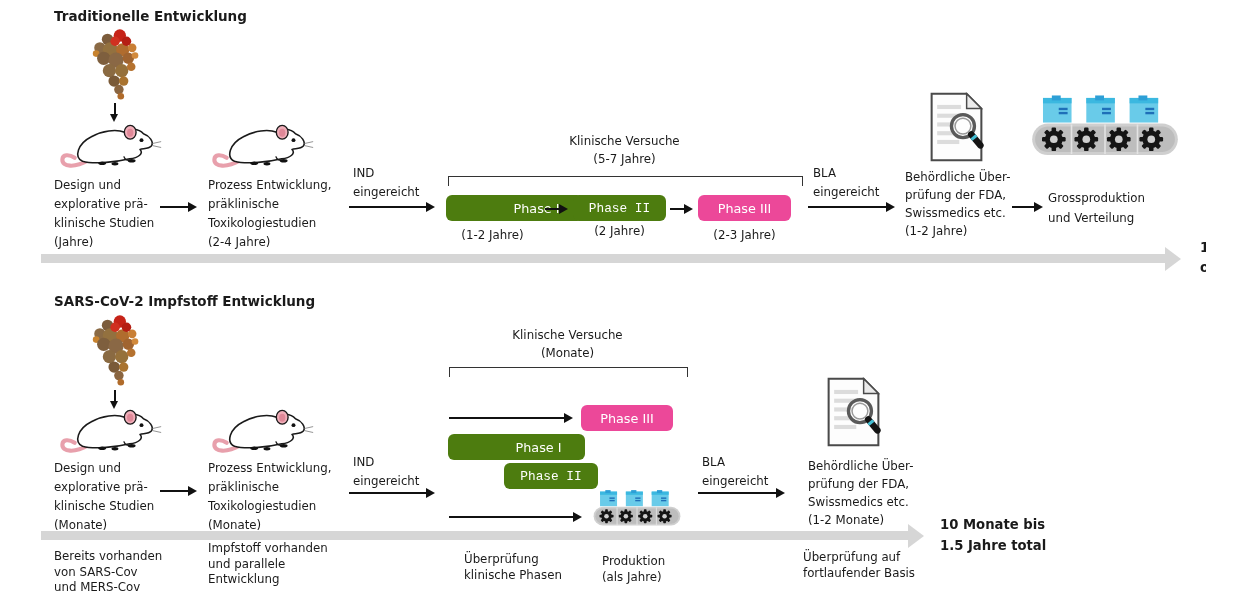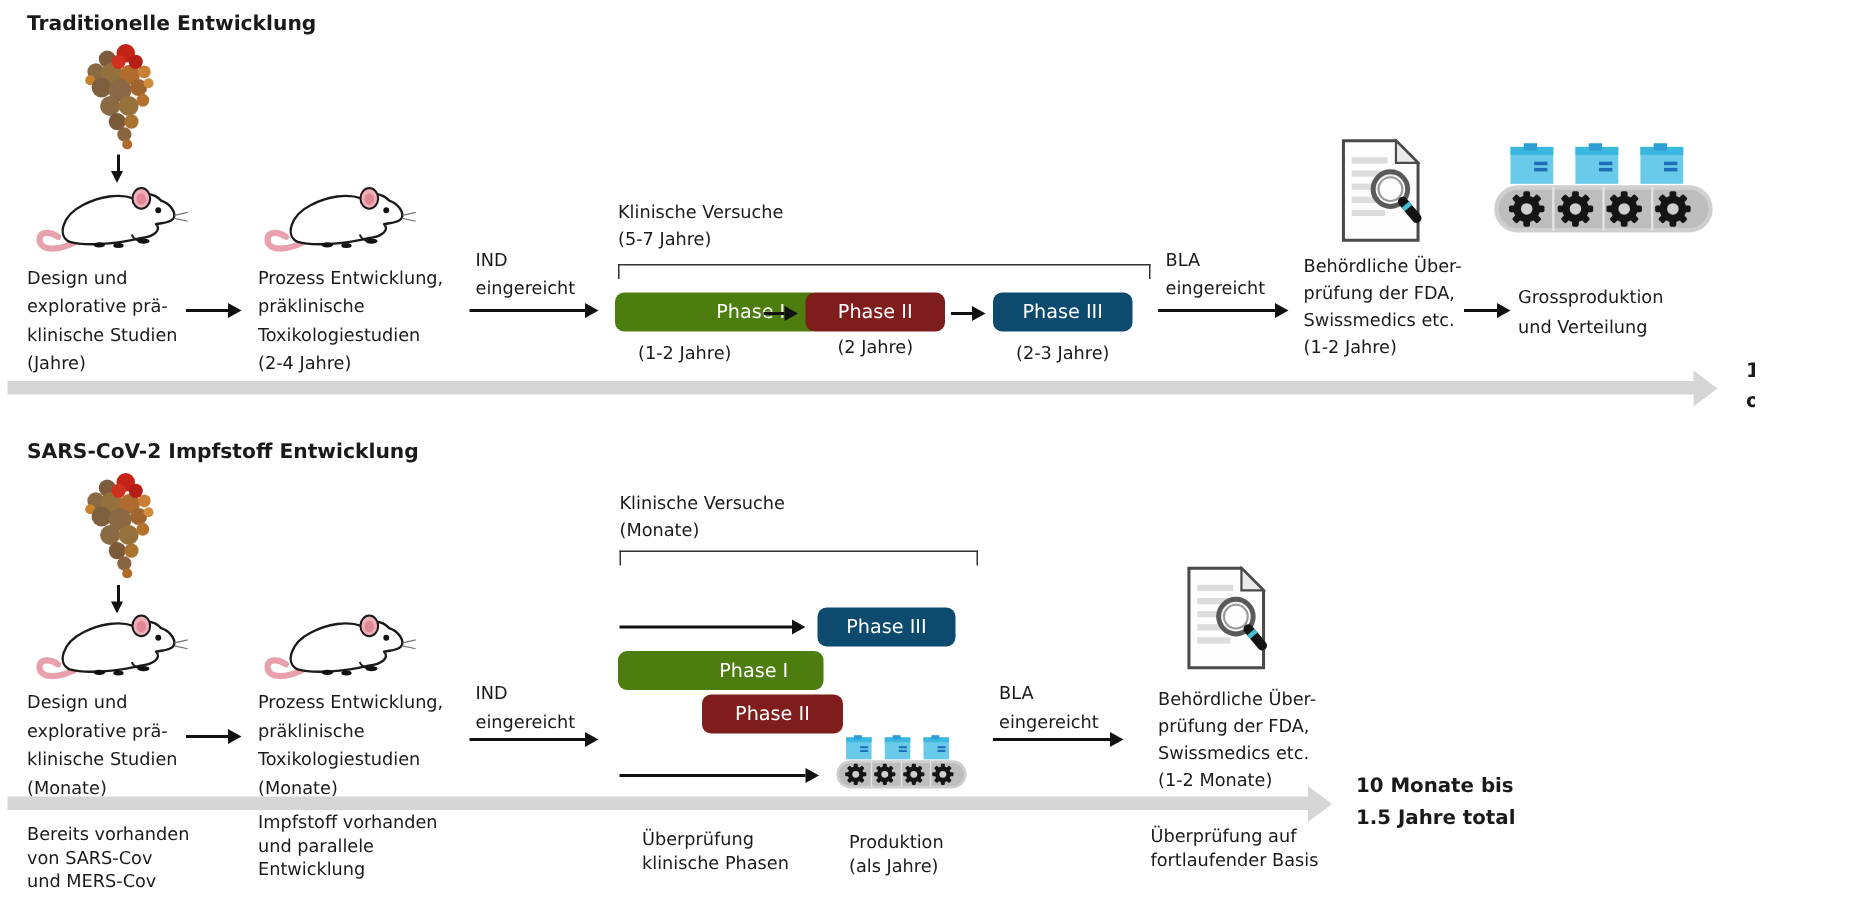--- a/index.html
+++ b/index.html
@@ -1,26 +1,26 @@
 <!DOCTYPE html>
 <html><head>
 <meta charset="utf-8">
 <style>
   html,body { margin:0; padding:0; background:#fff; }
   #canvas { position:relative; width:1170px; height:599px; background:#ffffff;
-            font-family:"DejaVu Sans","Liberation Sans",sans-serif; color:#1a1a1a; overflow:hidden; }
+            font-family:"DejaVu Sans","Liberation Sans",sans-serif; color:#1a1a1a; overflow:hidden;margin-left:36px; }
   .abs { position:absolute; }
   .title { position:absolute; font-weight:bold; font-size:13.5px; white-space:nowrap; }
   .tb  { position:absolute; font-size:11.8px; line-height:19px; white-space:nowrap; }
   .tb2 { position:absolute; font-size:11.8px; line-height:18px; white-space:nowrap; }
   .note{ position:absolute; font-size:11.8px; line-height:15.5px; white-space:nowrap; }
-  .center { white-space:nowrap; }
+  .center { text-align:center; white-space:nowrap; }
   .phase { position:absolute; height:26px; border-radius:6px; color:#fff; font-size:12.8px;
            display:flex; align-items:center; justify-content:center; }
-  .p1 { background:#4d7c0f;padding-left:44px; } .p2 { background:#7f1d1d; } .p3 { background:#0c4a6e; }
+  .p1 { background:#4d7c0f;padding-left:44px; } .p2 { background:#4d7c0f;font-family:Liberation Mono, monospace; } .p3 { background:#ec4899; }
   .dur { position:absolute; font-size:11.8px; text-align:center; white-space:nowrap; }
   .harrow { position:absolute; height:1.5px; background:#111; }
   .harrow::after { content:""; position:absolute; right:-9px; top:-4.5px; width:0; height:0;
                    border-left:9px solid #111; border-top:5px solid transparent; border-bottom:5px solid transparent; }
   .varrow { position:absolute; width:1.5px; background:#111; }
   .varrow::after { content:""; position:absolute; bottom:-7px; left:-4px; width:0; height:0;
                    border-top:8px solid #111; border-left:4.7px solid transparent; border-right:4.7px solid transparent; }
   .bracket { position:absolute; height:9px; border-top:1.4px solid #333;
              border-left:1.4px solid #333; border-right:1.4px solid #333; }
   .timeline { position:absolute; height:9px; background:#D6D6D6; }

